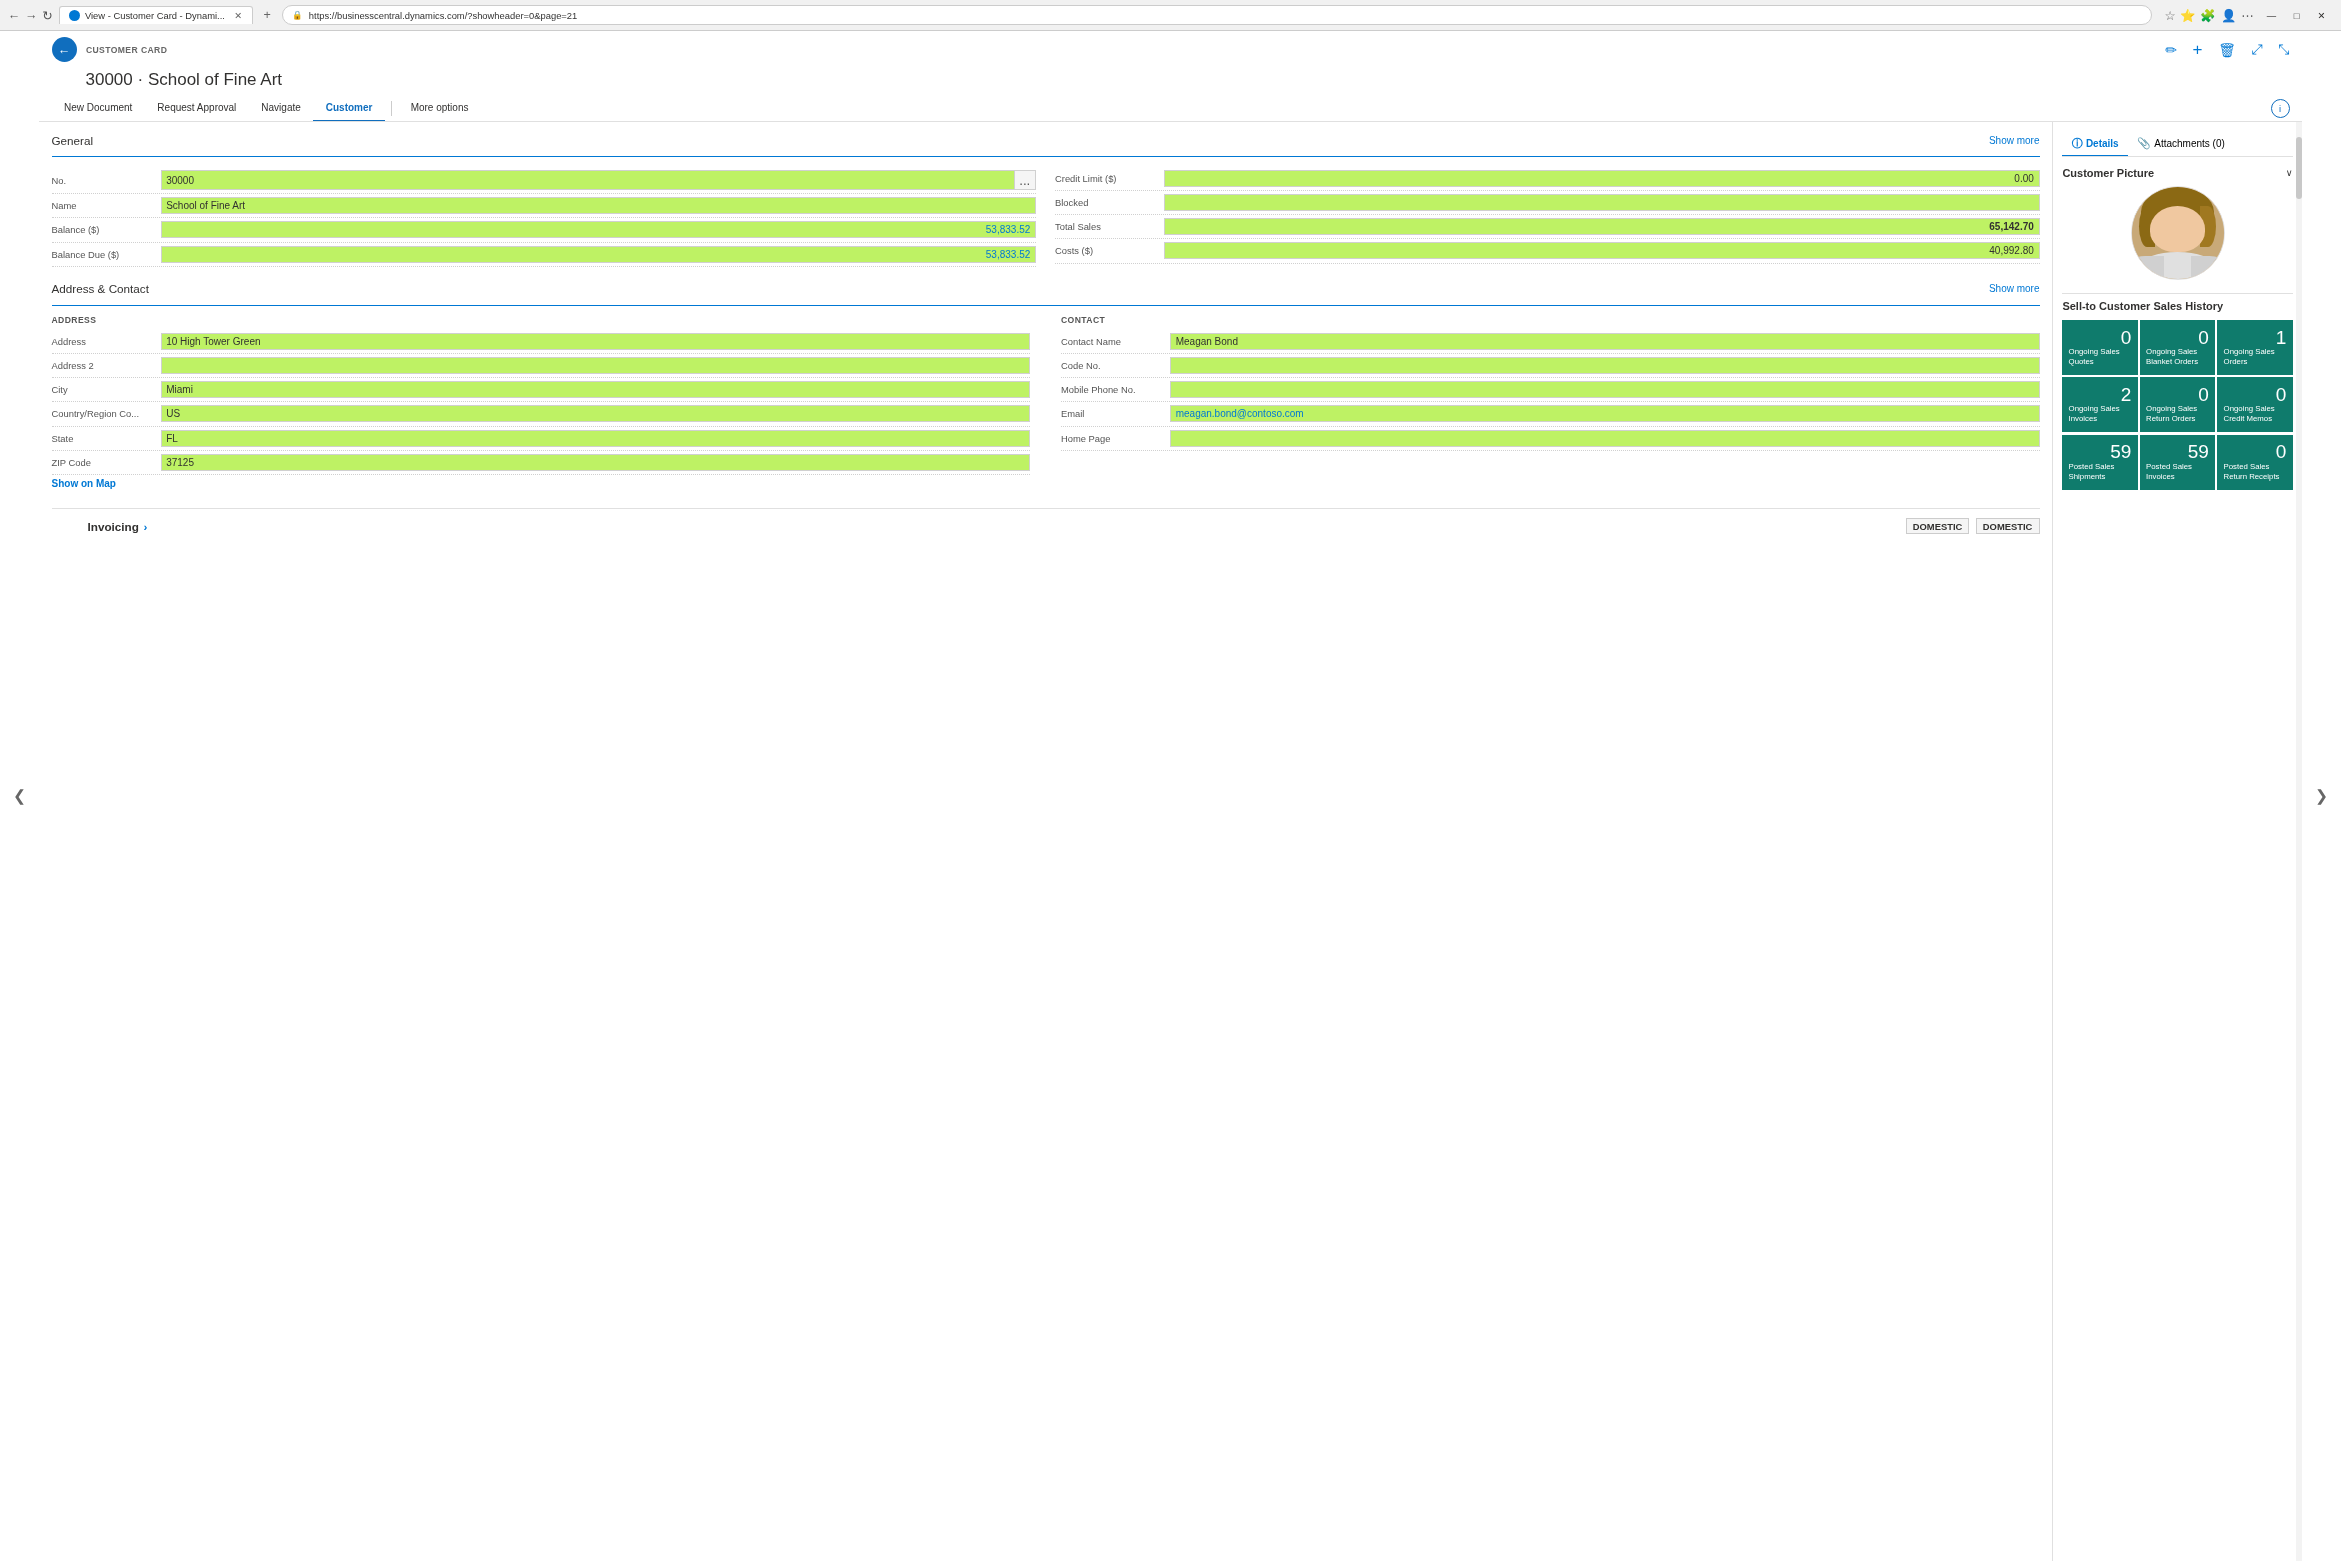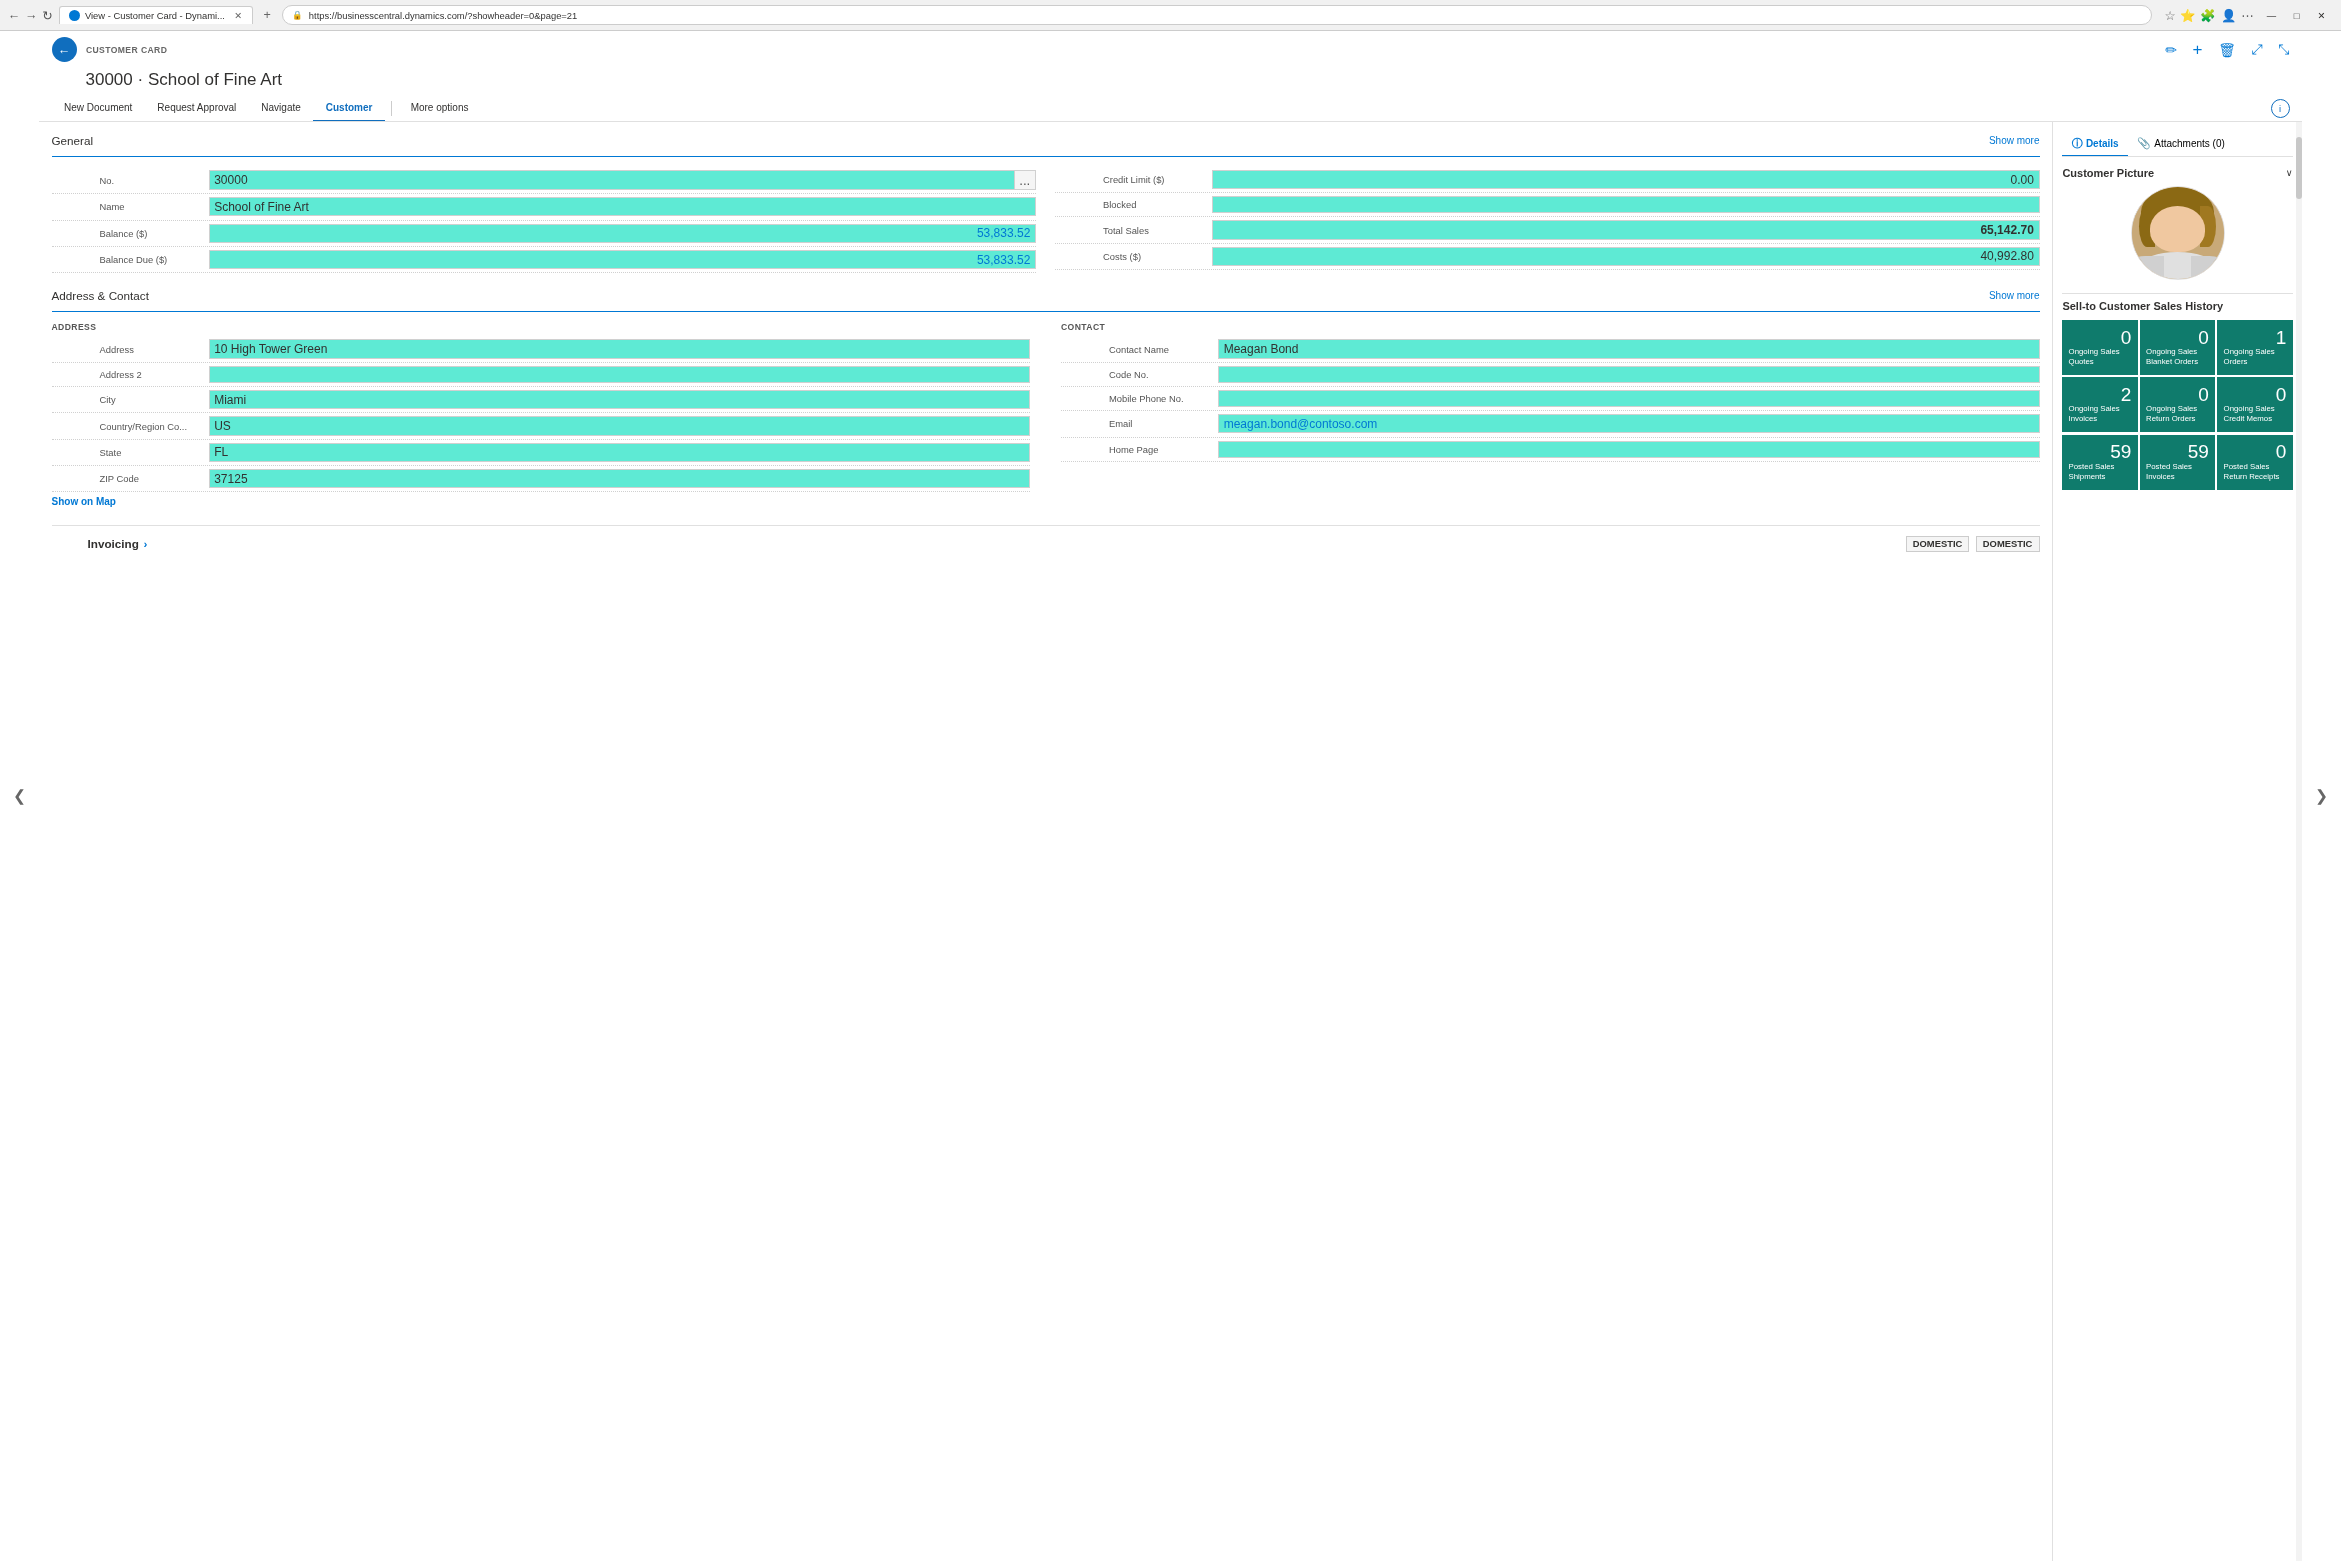--- a/index.html
+++ b/index.html
@@ -215,27 +215,26 @@
       min-height: 22px;
       border-bottom: 0.8px dotted #d0d0d0;
     }
     .form-label {
       width: 109px;
       min-width: 109px;
       font-size: 9.4px;
       color: #555;
       padding-right: 6.2px;
       flex-shrink: 0;
-      margin-left: 48px;
     }
     .form-value {
       flex: 1;
-      font-size: 12px;
+      font-size: 10px;
       color: #323130;
-      background: #5eead4;
+      background: #bef264;
       border: 0.8px solid #d0d0d0;
       padding: 1.6px 4.7px;
       min-height: 17px;
       display: flex;
       align-items: center;
     }
     .form-value.amount { color: #0078d4; justify-content: flex-end; }
     .form-value.bold { font-weight: 600; justify-content: flex-end; }
     .form-value.right { justify-content: flex-end; }
     .form-value-btn {

